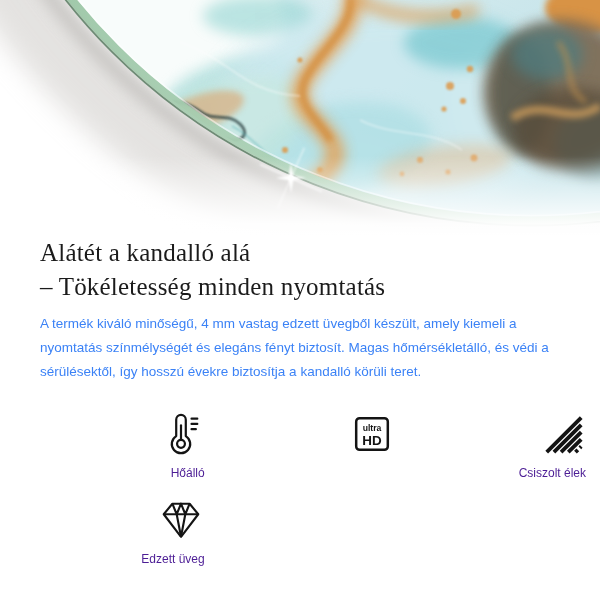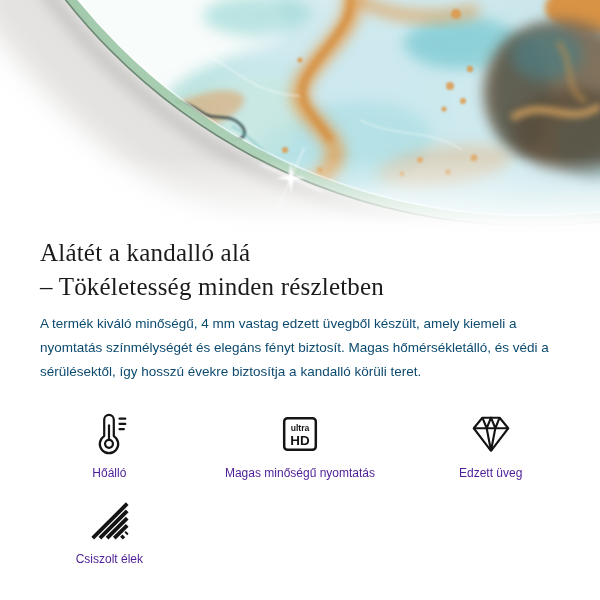--- a/index.html
+++ b/index.html
@@ -21,30 +21,30 @@
     line-height:34px;
     color:#1b1b1b;
     letter-spacing:0.2px;
   }
 
   p.desc {
     margin:7px 0 0 40px;
     width:528px;
     font-size:13.5px;
     line-height:24px;
-    color:#0c4a6e;
+    color:#3b82f6;
   }
 
   .features {
     margin:26px 14px 0 14px;
     display:grid;
     grid-template-columns:repeat(3, 1fr);
     row-gap:16px;
   }
-  .feature { display:flex; flex-direction:column; align-items:center; }
+  .feature { display:flex; flex-direction:column; align-items:flex-end; }
   .feature .icon {
     height:47px; width:47px;
     display:flex; align-items:center; justify-content:center;
   }
   .feature .label {
     margin-top:9px;
     font-size:12px;
     color:#4c1d95;
     text-align:center;
     white-space:nowrap;
@@ -152,21 +152,21 @@
         <circle r="2.6" fill="#ffffff"></circle>
       </g>
 
       <rect x="0" y="156" width="600" height="80" fill="url(#fade)"></rect>
     </svg>
   </div>
 
   <div class="content">
     <h1 class="title">
       <span>Alátét a kandalló alá</span><br>
-      <span>– Tökéletesség minden részletben</span>
+      <span>– Tökéletesség minden nyomtatás</span>
     </h1>
 
     <p class="desc">A termék kiváló minőségű, 4 mm vastag edzett üvegből készült, amely kiemeli a nyomtatás színmélységét és elegáns fényt biztosít. Magas hőmérsékletálló, és védi a sérülésektől, így hosszú évekre biztosítja a kandalló körüli teret.</p>
 
     <div class="features">
 
       <div class="feature">
         <div class="icon">
           <svg viewBox="0 0 48 48" width="46" height="46">
             <g fill="none" stroke="#141414" stroke-width="2.3" stroke-linecap="round">
@@ -183,49 +183,48 @@
       </div>
 
       <div class="feature">
         <div class="icon">
           <svg viewBox="0 0 48 48" width="46" height="46">
             <rect x="7.5" y="7.5" width="33" height="33" rx="3.5" fill="none" stroke="#141414" stroke-width="2.6"></rect>
             <text x="24" y="21" text-anchor="middle" font-size="9" font-weight="600" fill="#141414">ultra</text>
             <text x="24" y="35" text-anchor="middle" font-size="14" font-weight="700" fill="#141414">HD</text>
           </svg>
         </div>
-        <div class="label">Magas minőségű nyomtatás</div>
-      </div>
-
-
-      <div class="feature">
-        <div class="icon">
-          <svg viewBox="0 0 48 48" width="46" height="46">
-            <g fill="none" stroke="#141414" stroke-width="2.2" stroke-linejoin="round">
-              <path d="M15,7 H33 L42,18 L24,41.5 L6,18 Z"></path>
-              <path d="M6,18 H42"></path>
-              <path d="M15,7 L19.5,18 L24,7 L28.5,18 L33,7"></path>
-              <path d="M19.5,18 L24,41.5 M28.5,18 L24,41.5"></path>
-            </g>
-          </svg>
-        </div>
-        <div class="label">Edzett üveg</div>
-      </div>
+      </div>
+
 
       <div class="feature">
         <div class="icon">
           <svg viewBox="0 0 48 48" width="46" height="46">
             <g stroke="#141414" stroke-width="4" fill="none">
               <line x1="7" y1="43" x2="43" y2="7"></line>
               <line x1="14.5" y1="43" x2="43" y2="14.5"></line>
               <line x1="22" y1="43" x2="43" y2="22"></line>
               <line x1="29.5" y1="43" x2="43" y2="29.5"></line>
               <line x1="37" y1="43" x2="43" y2="37" stroke-dasharray="3.5 3"></line>
             </g>
           </svg>
         </div>
         <div class="label">Csiszolt élek</div>
       </div>
 
+      <div class="feature">
+        <div class="icon">
+          <svg viewBox="0 0 48 48" width="46" height="46">
+            <g fill="none" stroke="#141414" stroke-width="2.2" stroke-linejoin="round">
+              <path d="M15,7 H33 L42,18 L24,41.5 L6,18 Z"></path>
+              <path d="M6,18 H42"></path>
+              <path d="M15,7 L19.5,18 L24,7 L28.5,18 L33,7"></path>
+              <path d="M19.5,18 L24,41.5 M28.5,18 L24,41.5"></path>
+            </g>
+          </svg>
+        </div>
+        <div class="label">Edzett üveg</div>
+      </div>
+
 
     </div>
   </div>
 </div>
 
 </body></html>

